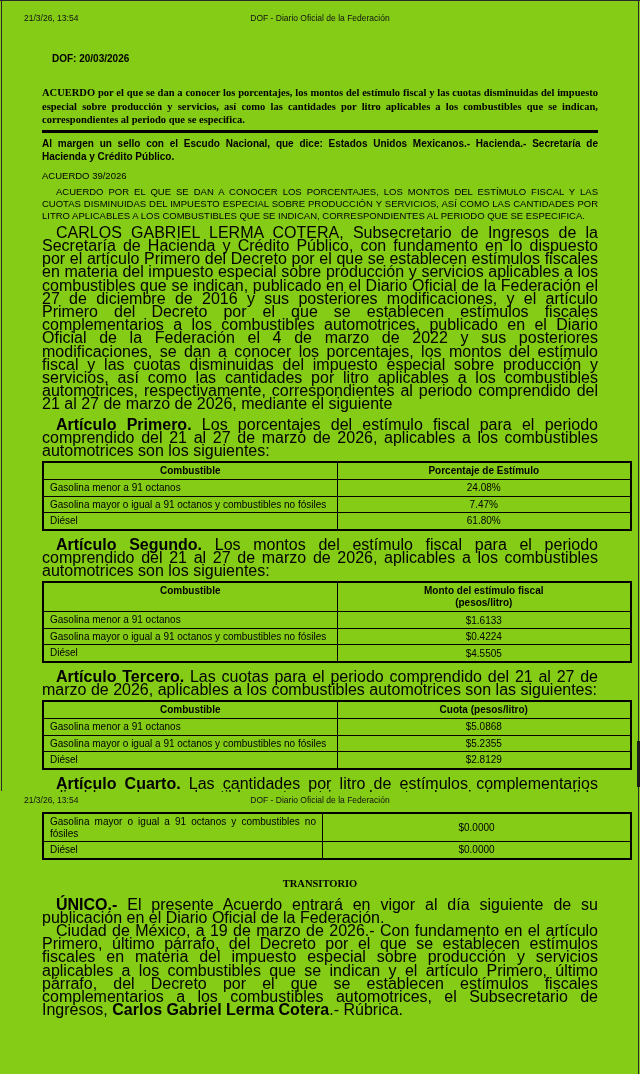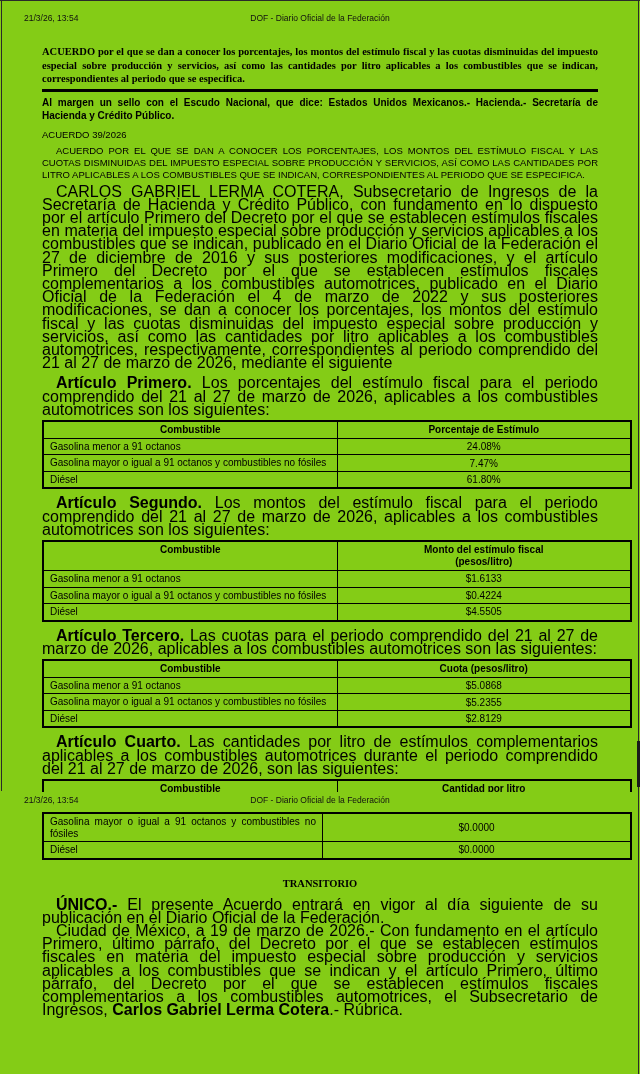--- a/index.html
+++ b/index.html
@@ -59,20 +59,21 @@
 
 <div class="canvas">
 
   <div class="page1">
 
     <div class="pheader">
       <span class="dt">21/3/26, 13:54</span>
       <span class="ttl">DOF - Diario Oficial de la Federación</span>
     </div>
 
+    <p id="dof-date" class="p">DOF: 20/03/2026</p>
 
     <p id="summary" class="p serif-bold">ACUERDO por el que se dan a conocer los porcentajes, los montos del estímulo fiscal y las cuotas disminuidas del impuesto especial sobre producción y servicios, así como las cantidades por litro aplicables a los combustibles que se indican, correspondientes al periodo que se especifica.</p>
 
     <div id="rule"></div>
 
     <p id="seal" class="p">Al margen un sello con el Escudo Nacional, que dice: Estados Unidos Mexicanos.- Hacienda.- Secretaría de Hacienda y Crédito Público.</p>
 
     <p id="acuerdo-num" class="p">ACUERDO 39/2026</p>
 
     <p id="caps" class="p indent">ACUERDO POR EL QUE SE DAN A CONOCER LOS PORCENTAJES, LOS MONTOS DEL ESTÍMULO FISCAL Y LAS CUOTAS DISMINUIDAS DEL IMPUESTO ESPECIAL SOBRE PRODUCCIÓN Y SERVICIOS, ASÍ COMO LAS CANTIDADES POR LITRO APLICABLES A LOS COMBUSTIBLES QUE SE INDICAN, CORRESPONDIENTES AL PERIODO QUE SE ESPECIFICA.</p>

